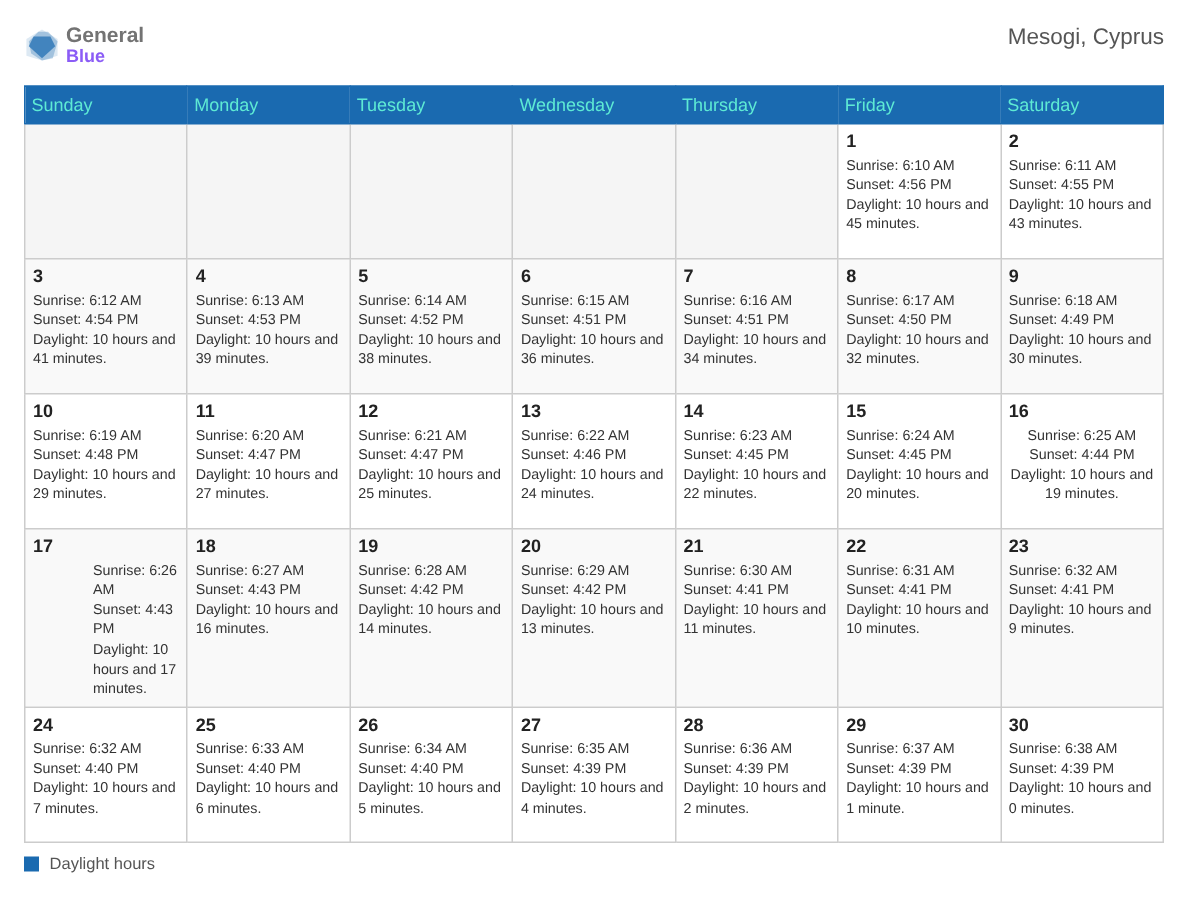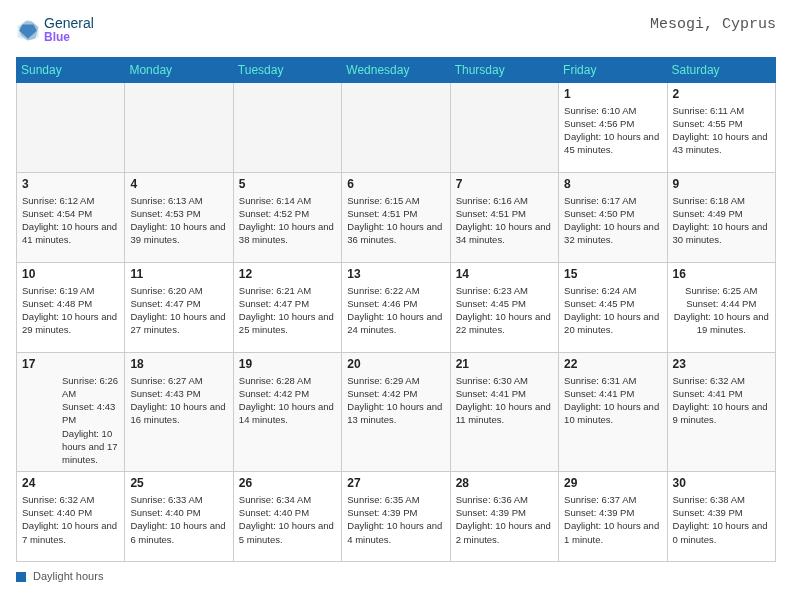--- a/index.html
+++ b/index.html
@@ -19,29 +19,29 @@
     .logo {
       display: flex;
       align-items: center;
       gap: 4px;
     }
     .logo-text {
       display: flex;
       flex-direction: column;
       line-height: 1.1;
     }
-    .logo-general { font-size: 14px; font-weight: normal; color: #0c4a6e; }
+    .logo-general { font-size: 14px; font-weight: bold; color: #737373; }
     .logo-blue { font-size: 12px; font-weight: bold; color: #8b5cf6; }
     .logo-icon {
       width: 24px;
       height: 24px;
     }
     .title-block { text-align: right; }
     .month-title { font-size: 32px; color: #333; font-weight: normal; }
-    .location { font-size: 15px; color: #555; font-family: Liberation Mono, monospace; }
+    .location { font-size: 15px; color: #555; }
     table {
       width: 100%;
       border-collapse: collapse;
       table-layout: fixed;
     }
     thead th {
       background: #1a6ab0;
       color: #5eead4;
       font-size: 12px;
       padding: 5px 4px;

